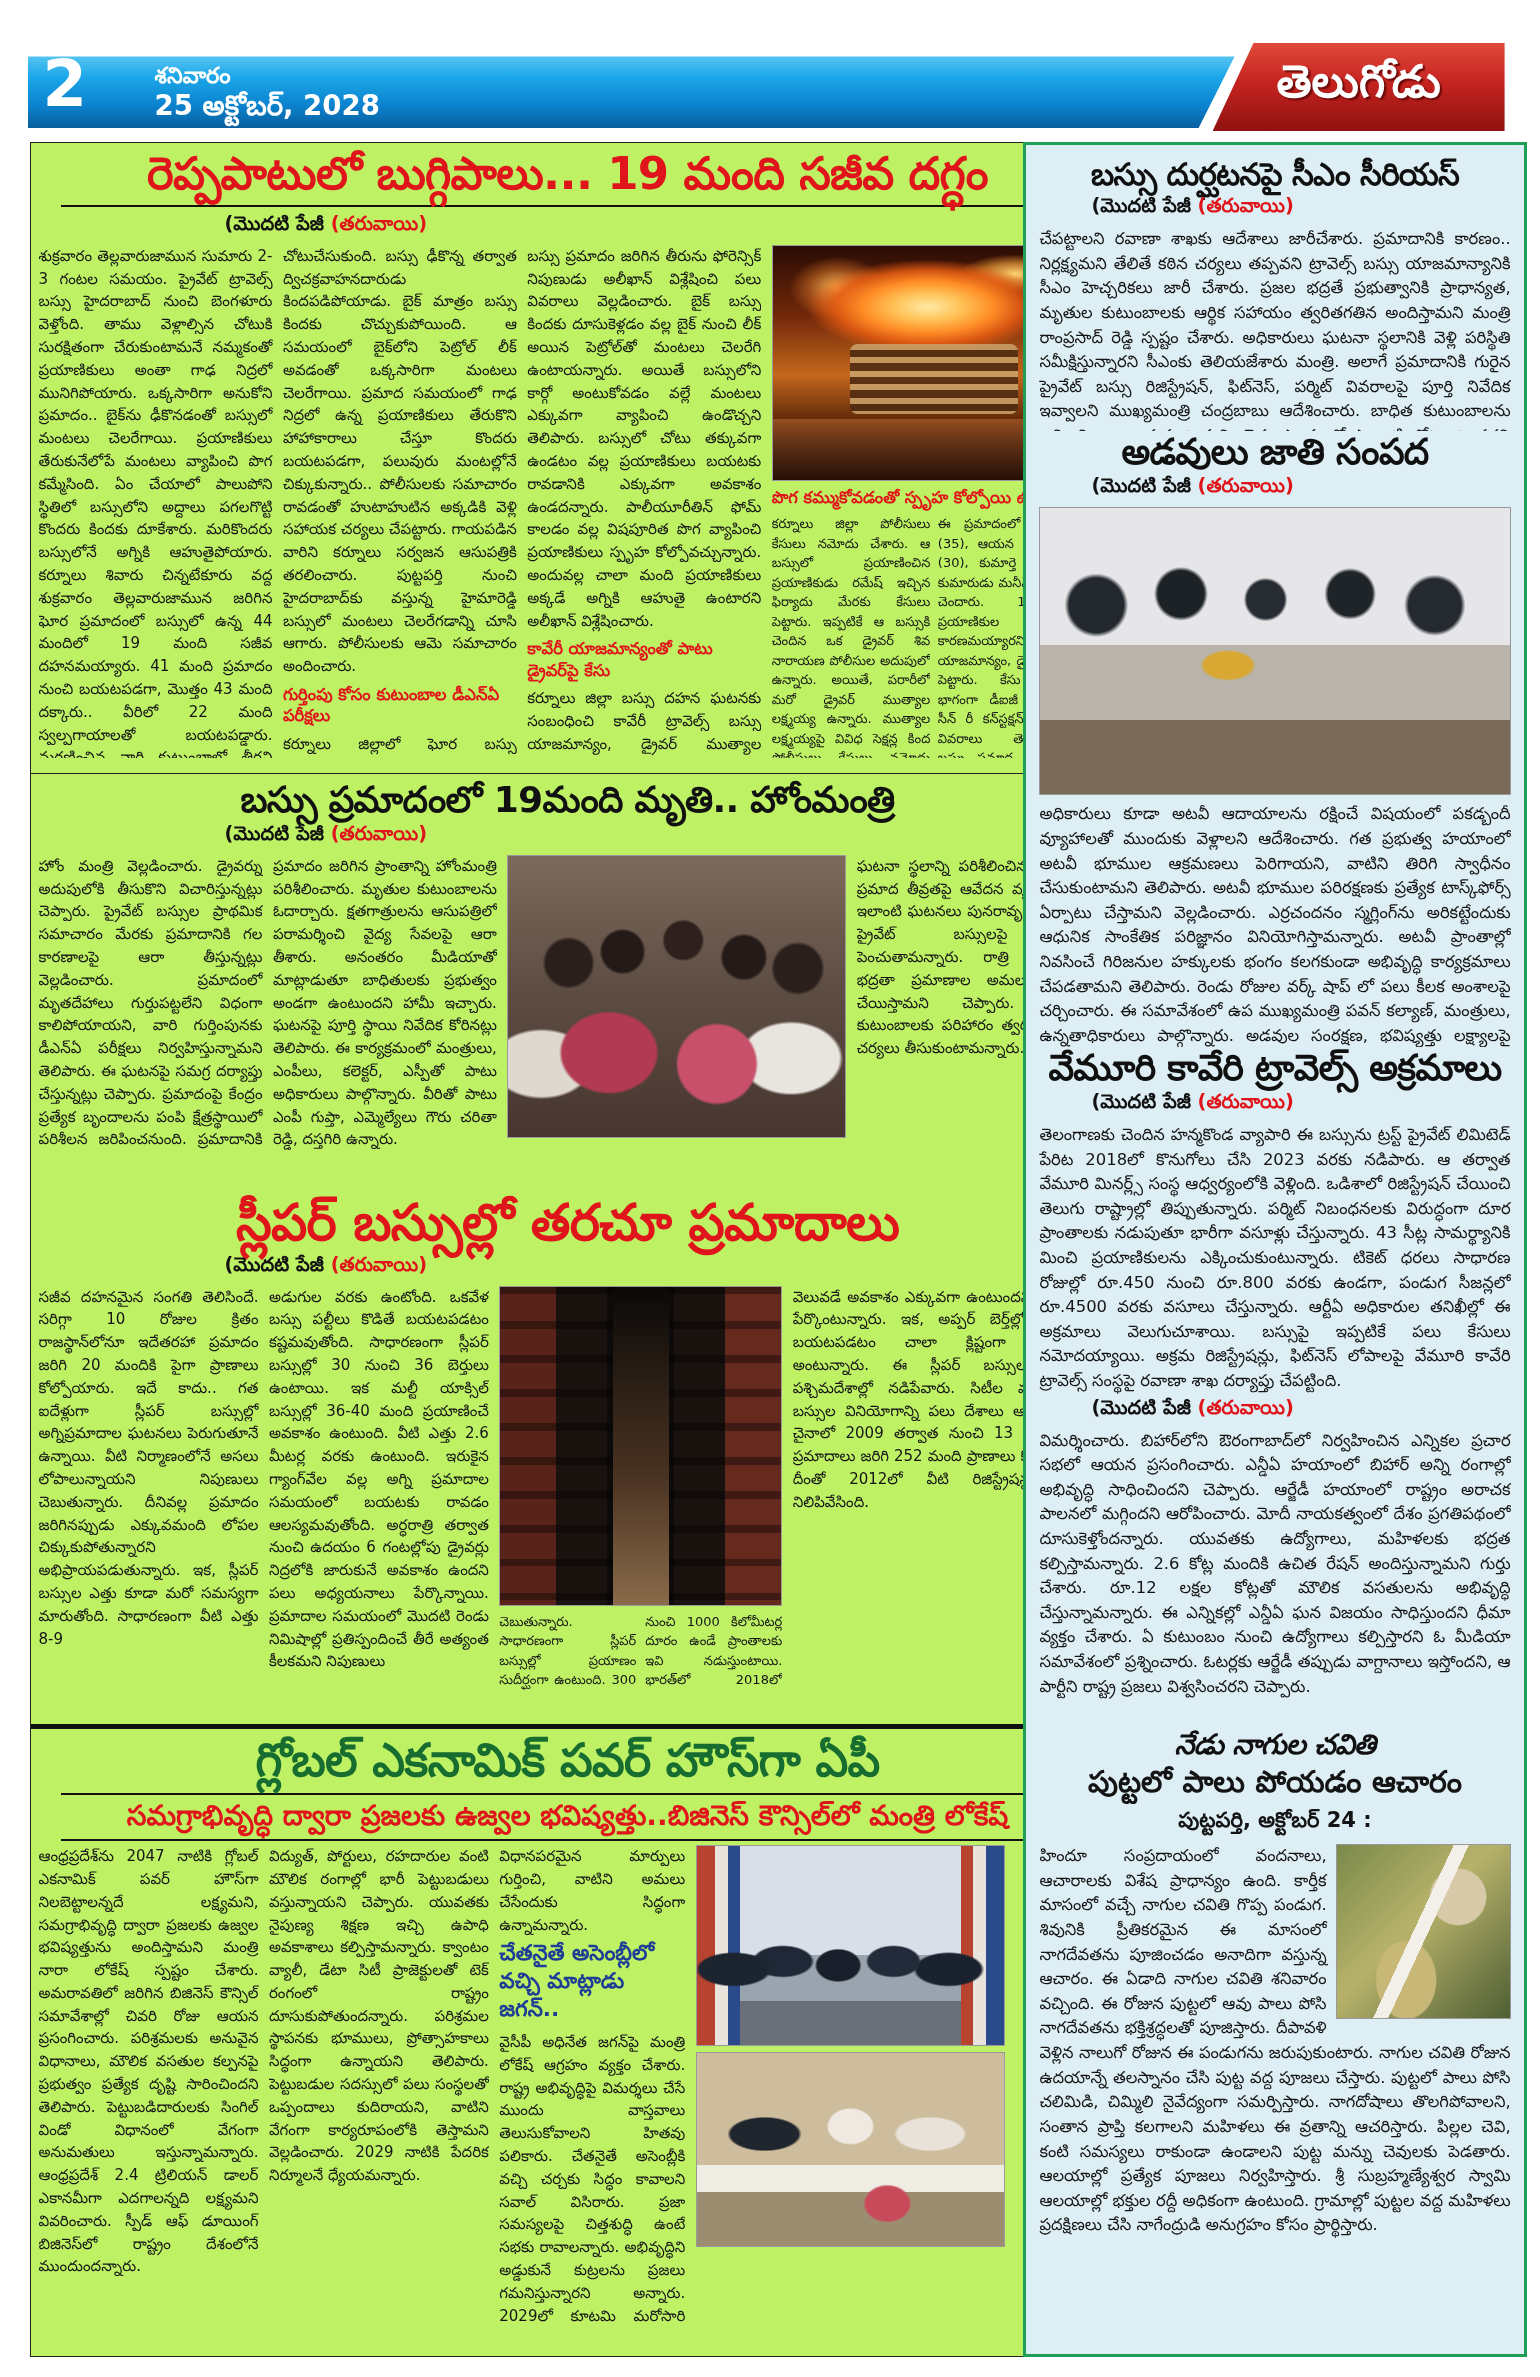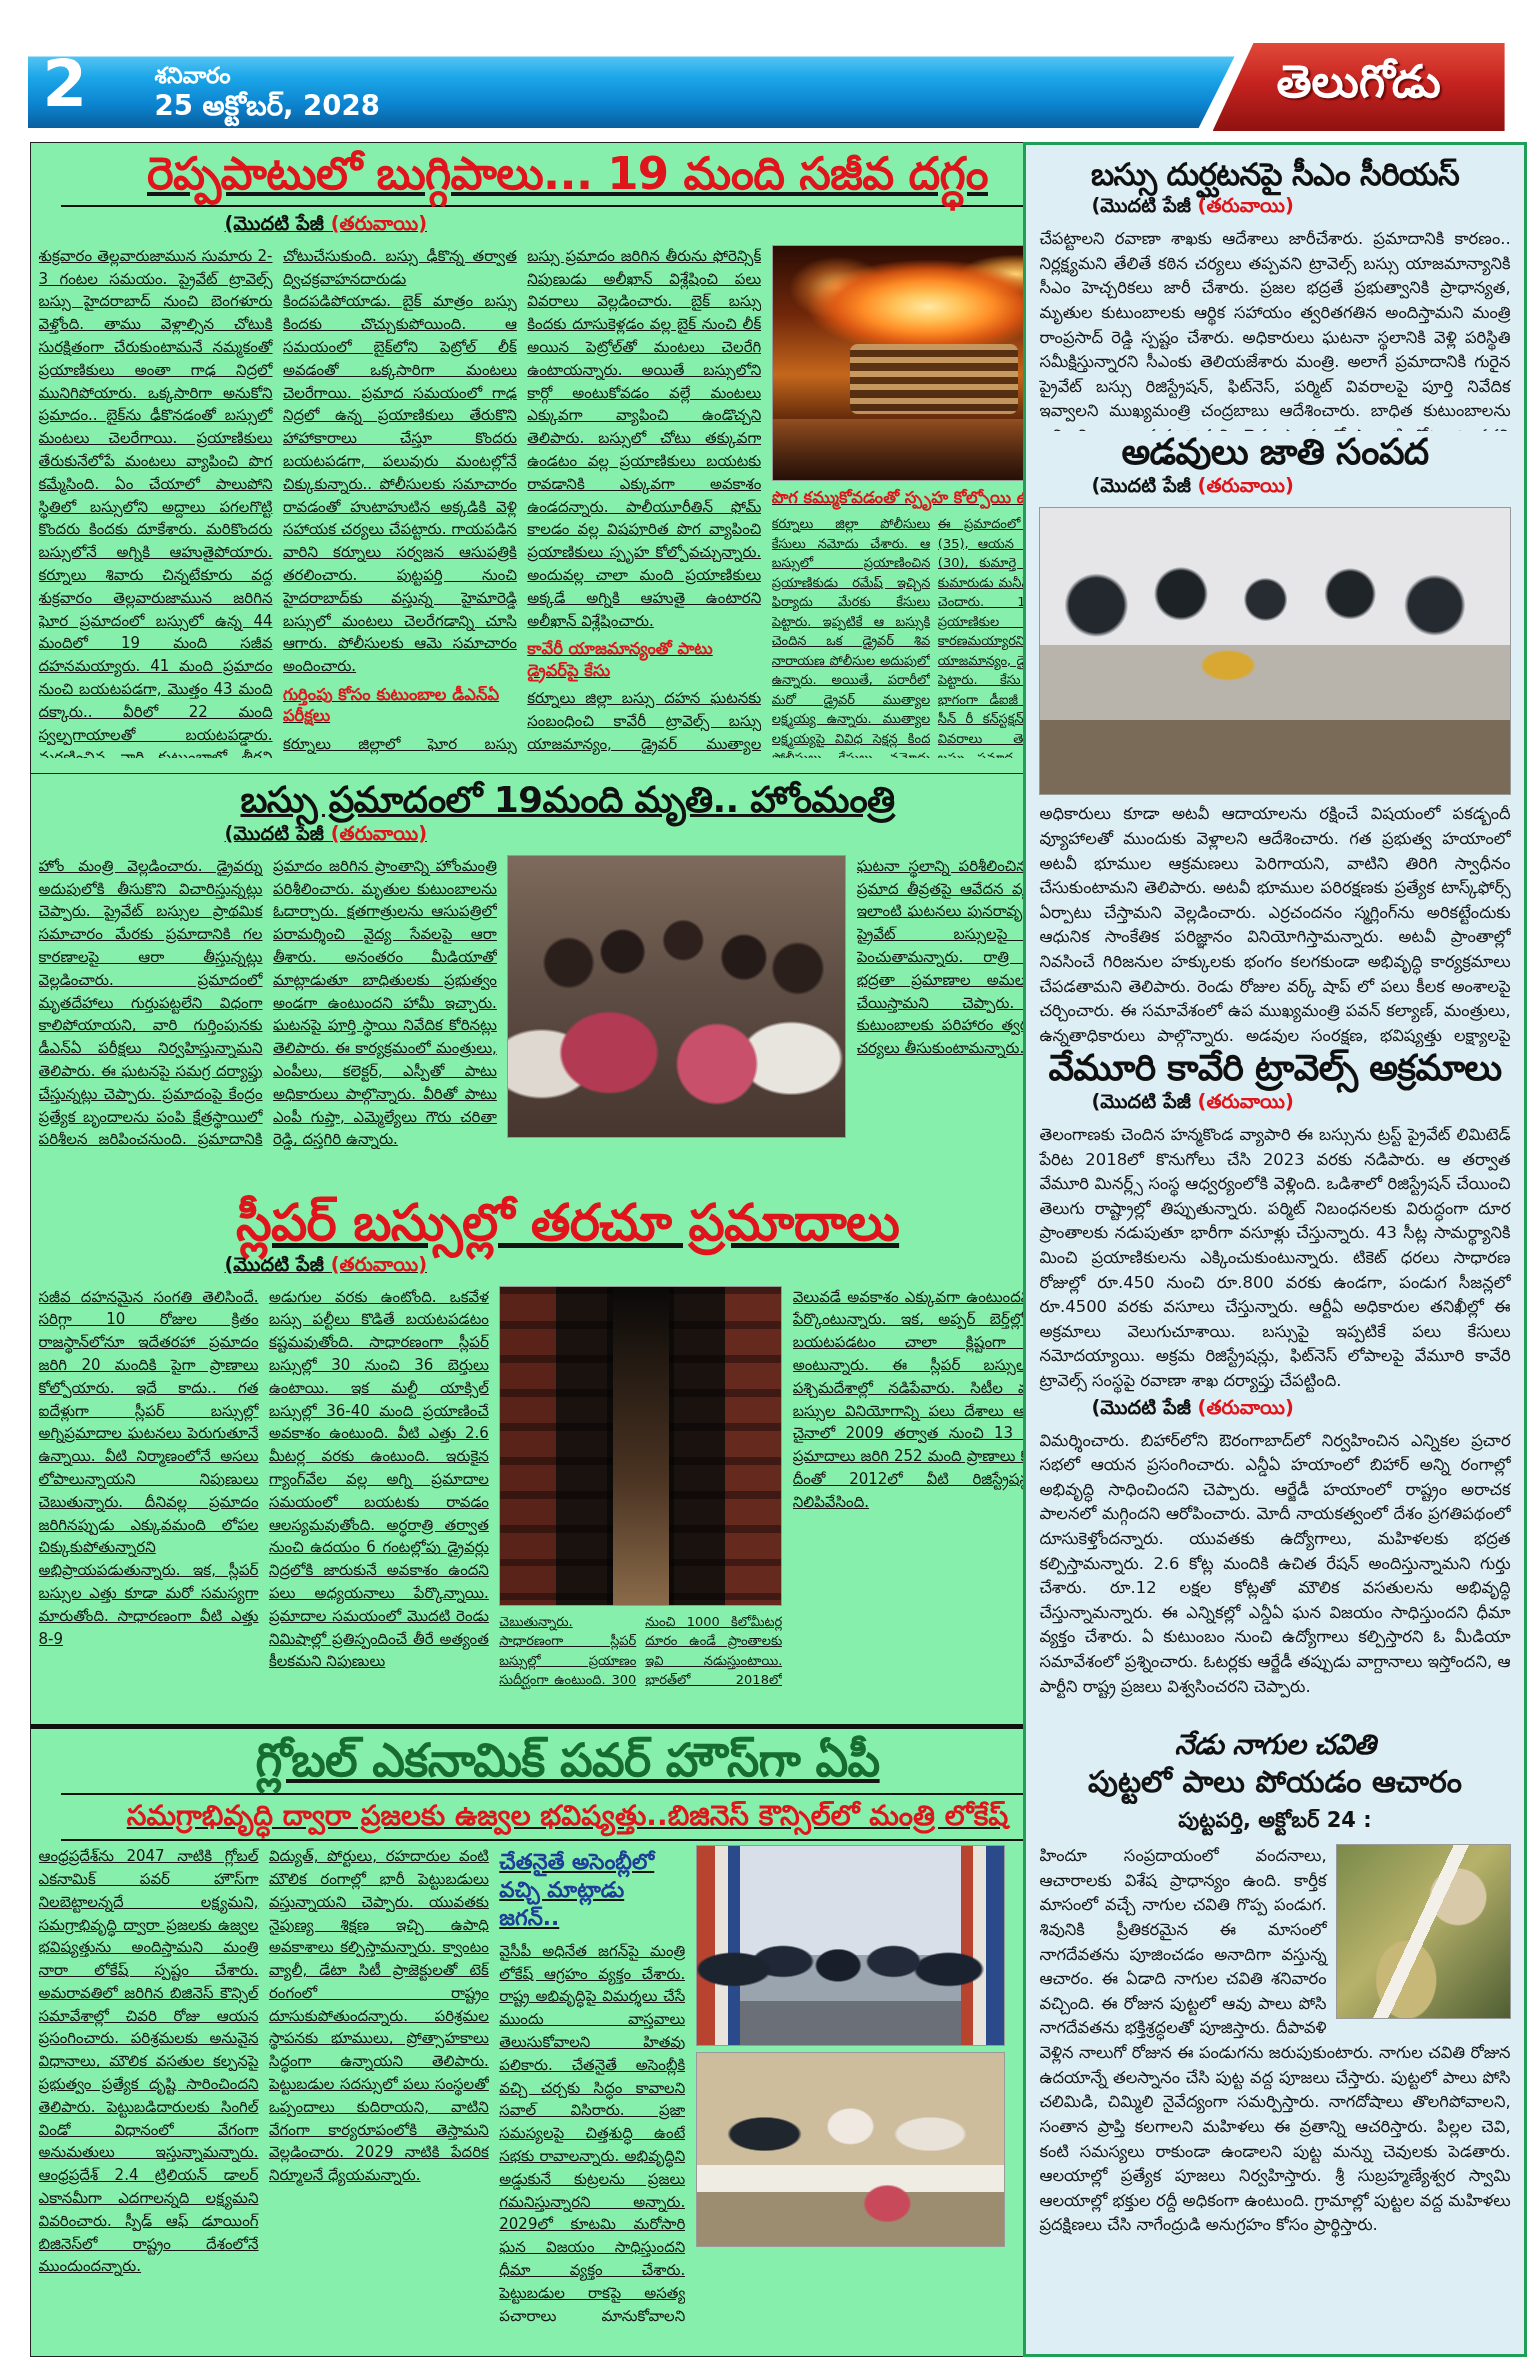--- a/index.html
+++ b/index.html
@@ -15,21 +15,21 @@
   .hdr-center{position:absolute;left:127px;top:4.5px;width:343px;color:#fff;font-weight:bold;}
   .hdr-day{font-size:22.4px;line-height:1.25;}
   .hdr-date{font-size:27.6px;line-height:1.25;}
   .hdr-logo{position:absolute;right:16px;top:0;width:292px;height:88px;
     background:linear-gradient(180deg,#e04a39 0%,#c62320 45%,#8f1210 100%);
     clip-path:polygon(14% 0,100% 0,100% 100%,0 100%);
     display:flex;align-items:center;justify-content:center;}
   .hdr-logo span{color:#fff;font-size:45px;font-weight:bold;text-shadow:2.2px 2.2px 1.5px #6d0a09;}
 
   
-  .main{position:absolute;left:30px;top:142px;width:1075px;height:2215px;border:1.5px solid #222;box-sizing:border-box;background:#86efac;text-decoration:underline;}
+  .main{position:absolute;left:30px;top:142px;width:1075px;height:2215px;border:1.5px solid #222;box-sizing:border-box;background:#bef264;}
   .art{padding:6px 7.5px;box-sizing:border-box;overflow:hidden;position:relative;}
   .a1{height:631px;border-bottom:1.5px solid #222;}
   .a2{height:414px;}
   .a3{height:541px;border-bottom:5.2px solid #111;}
   .a4{height:616px;}
 
   .hl{text-align:center;font-weight:bold;line-height:1.12;letter-spacing:-0.7px;}
   .hl-red{color:#e0151b;}
   .hl-black{color:#111;}
   .hl-green{color:#176c30;}
@@ -249,20 +249,21 @@
       <div class="subtitle">సమగ్రాభివృద్ధి ద్వారా ప్రజలకు ఉజ్వల భవిష్యత్తు..బిజినెస్ కౌన్సిల్‌లో మంత్రి లోకేష్</div>
       <div class="rule"></div>
       <div class="row">
         <div class="col" style="flex:0 0 220px">
           <span>ఆంధ్రప్రదేశ్‌ను 2047 నాటికి గ్లోబల్ ఎకనామిక్ పవర్ హౌస్‌గా నిలబెట్టాలన్నదే లక్ష్యమని, సమగ్రాభివృద్ధి ద్వారా ప్రజలకు ఉజ్వల భవిష్యత్తును అందిస్తామని మంత్రి నారా లోకేష్ స్పష్టం చేశారు. అమరావతిలో జరిగిన బిజినెస్ కౌన్సిల్ సమావేశాల్లో చివరి రోజు ఆయన ప్రసంగించారు. పరిశ్రమలకు అనువైన విధానాలు, మౌలిక వసతుల కల్పనపై ప్రభుత్వం ప్రత్యేక దృష్టి సారించిందని తెలిపారు. పెట్టుబడిదారులకు సింగిల్ విండో విధానంలో వేగంగా అనుమతులు ఇస్తున్నామన్నారు. ఆంధ్రప్రదేశ్ 2.4 ట్రిలియన్ డాలర్ ఎకానమీగా ఎదగాలన్నది లక్ష్యమని వివరించారు. స్పీడ్ ఆఫ్ డూయింగ్ బిజినెస్‌లో రాష్ట్రం దేశంలోనే ముందుందన్నారు.</span>
         </div>
         <div class="col" style="flex:0 0 220px">
           <span>విద్యుత్, పోర్టులు, రహదారుల వంటి మౌలిక రంగాల్లో భారీ పెట్టుబడులు వస్తున్నాయని చెప్పారు. యువతకు నైపుణ్య శిక్షణ ఇచ్చి ఉపాధి అవకాశాలు కల్పిస్తామన్నారు. క్వాంటం వ్యాలీ, డేటా సిటీ ప్రాజెక్టులతో టెక్ రంగంలో రాష్ట్రం దూసుకుపోతుందన్నారు. పరిశ్రమల స్థాపనకు భూములు, ప్రోత్సాహకాలు సిద్ధంగా ఉన్నాయని తెలిపారు. పెట్టుబడుల సదస్సులో పలు సంస్థలతో ఒప్పందాలు కుదిరాయని, వాటిని వేగంగా కార్యరూపంలోకి తెస్తామని వెల్లడించారు. 2029 నాటికి పేదరిక నిర్మూలనే ధ్యేయమన్నారు.</span>
         </div>
         <div class="col" style="flex:0 0 186px">
+          <span>విధానపరమైన మార్పులు గుర్తించి, వాటిని అమలు చేసేందుకు సిద్ధంగా ఉన్నామన్నారు.</span>
           <div class="subblue">చేతనైతే అసెంబ్లీలో వచ్చి మాట్లాడు జగన్..</div>
           <span>వైసీపీ అధినేత జగన్‌పై మంత్రి లోకేష్ ఆగ్రహం వ్యక్తం చేశారు. రాష్ట్ర అభివృద్ధిపై విమర్శలు చేసే ముందు వాస్తవాలు తెలుసుకోవాలని హితవు పలికారు. చేతనైతే అసెంబ్లీకి వచ్చి చర్చకు సిద్ధం కావాలని సవాల్ విసిరారు. ప్రజా సమస్యలపై చిత్తశుద్ధి ఉంటే సభకు రావాలన్నారు. అభివృద్ధిని అడ్డుకునే కుట్రలను ప్రజలు గమనిస్తున్నారని అన్నారు. 2029లో కూటమి మరోసారి ఘన విజయం సాధిస్తుందని ధీమా వ్యక్తం చేశారు. పెట్టుబడుల రాకపై అసత్య ప్రచారాలు మానుకోవాలని హెచ్చరించారు.</span>
         </div>
         <div style="flex:1">
           <div class="ph ph-delegation"></div>
           <div class="ph ph-pressmeet"></div>
         </div>
       </div>
     </div>
   </div>

